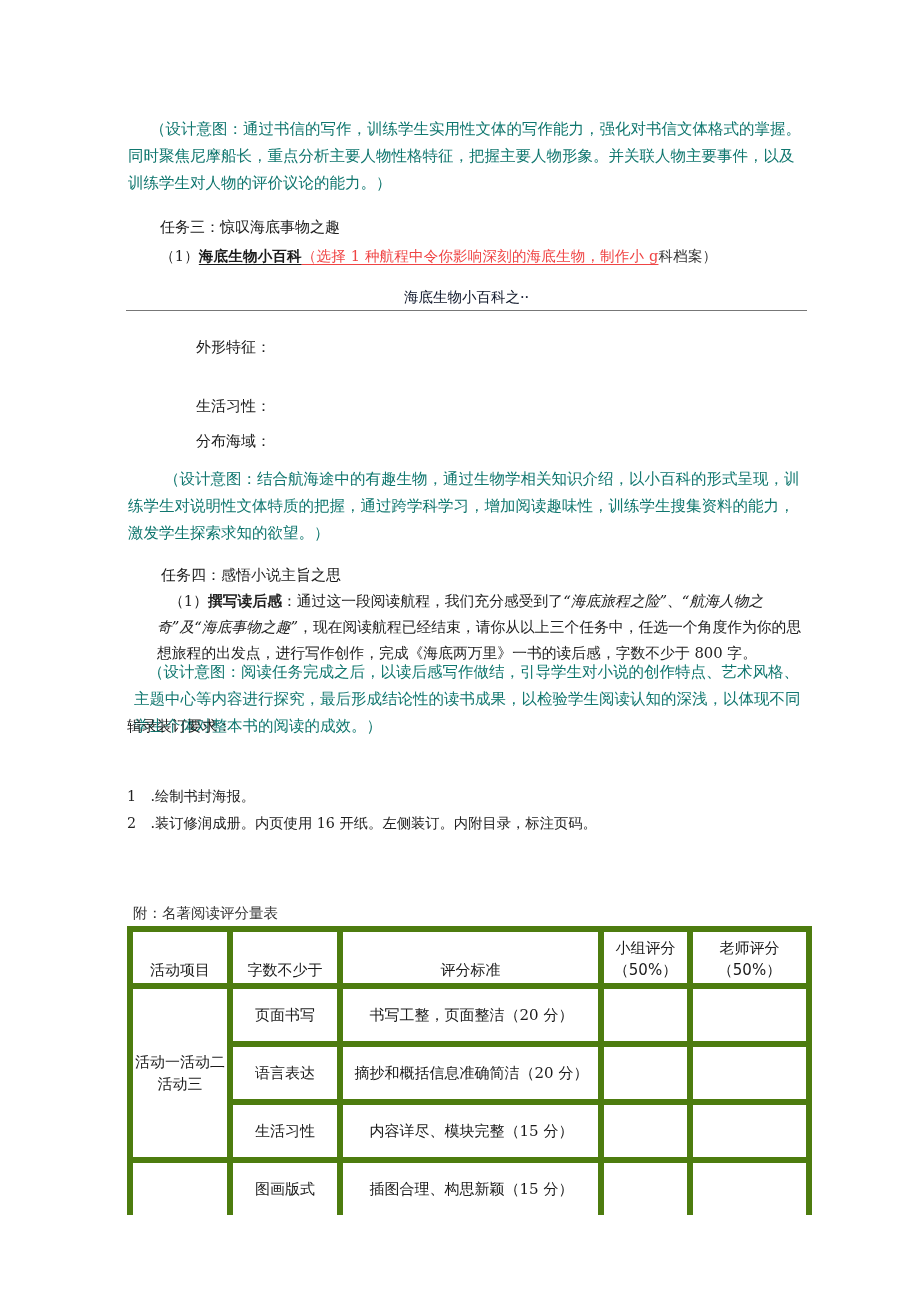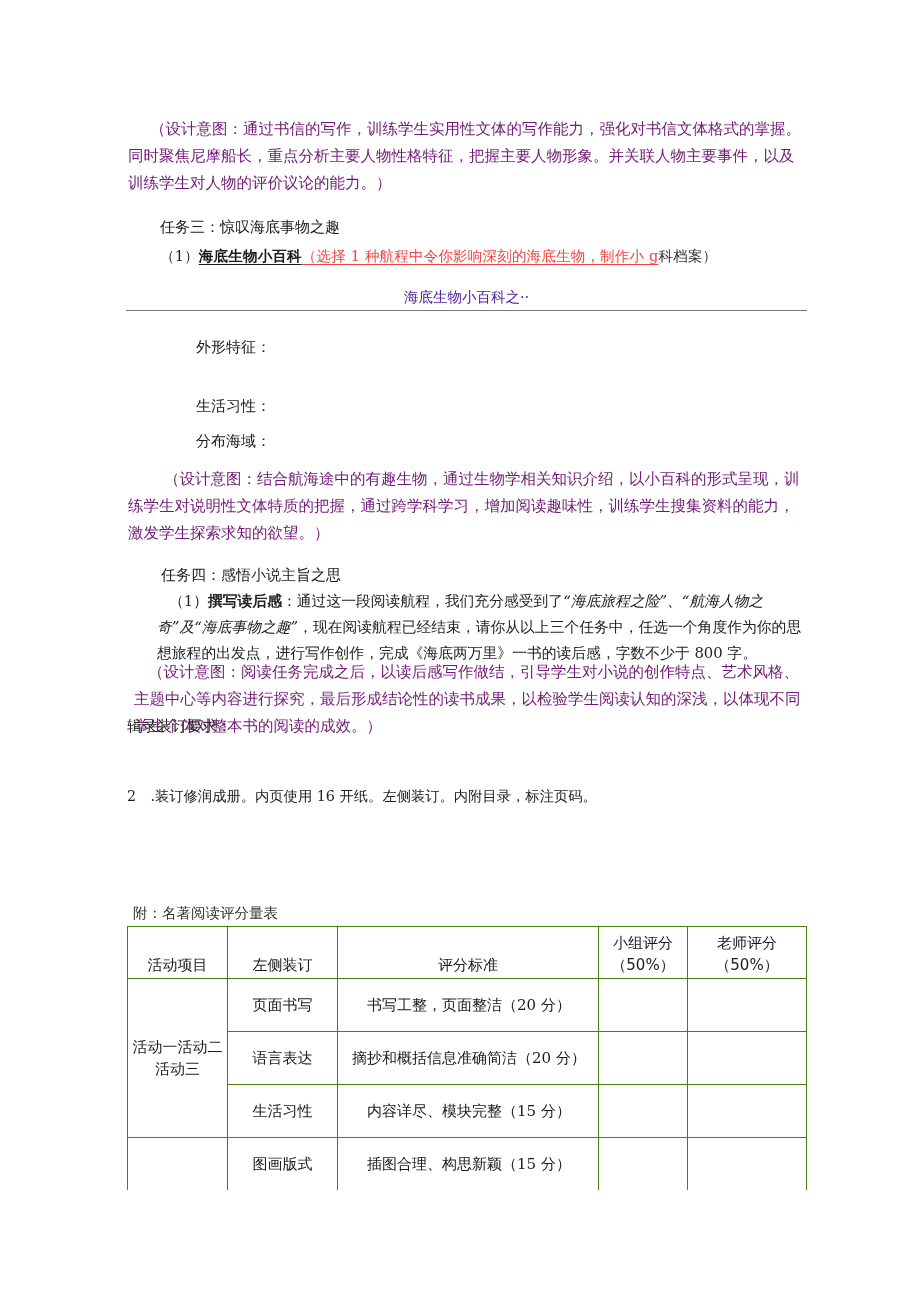--- a/index.html
+++ b/index.html
@@ -1,81 +1,82 @@
 <!DOCTYPE html>
 <html><head>
 <meta charset="utf-8">
 <style>
   html, body { margin:0; padding:0; background:#ffffff; }
   body { width:920px; height:1301px; position:relative; overflow:hidden; color:#1a1a1a; }
   .sans { font-family: "DejaVu Sans", "Liberation Sans", sans-serif; }
   .serif { font-family: "DejaVu Serif", "Liberation Serif", serif; }
   .abs { position:absolute; }
   .para { font-size:15px; line-height:26px; letter-spacing:0.2px; }
-  .red-para { position:absolute; left:128px; width:680px; font-size:15.5px; line-height:27px; color:#701a75; }
+  .red-para { position:absolute; left:128px; width:680px; font-size:15.5px; line-height:27px; color:#0f766e; }
   .heading { font-size:15px; font-weight:normal; }
   .bold { font-weight:bold; }
   .ul { text-decoration: underline; text-underline-offset:3px; }
   .ital { font-style:italic; }
   .hr { position:absolute; left:126px; width:681px; height:0; border-top:1.5px solid #777; }
   .field { font-size:15px; }
   table.score { position:absolute; left:127px; top:926px; border-collapse:collapse; table-layout:fixed; }
-  table.score td { border:1px solid #4d7c0f; padding:0; font-size:15px; }
+  table.score td { border:6px solid #4d7c0f; padding:0; font-size:15px; }
   table.score .hd td { height:49px; vertical-align:bottom; text-align:center; padding-bottom:2px; line-height:22px; }
   table.score .row td { height:52px;text-align:center; }
   .c-type { text-align:center; }
   .c-std { text-align:left; padding-left:2px !important; }
   .c-act { text-align:center; line-height:22px; }
   .last-row td { border-bottom:none !important; }
 </style>
 </head>
 <body>
 
 <div class="red-para sans" style="top:116px; text-indent:22px;">（设计意图：通过书信的写作，训练学生实用性文体的写作能力，强化对书信文体格式的掌握。同时聚焦尼摩船长，重点分析主要人物性格特征，把握主要人物形象。并关联人物主要事件，以及训练学生对人物的评价议论的能力。）</div>
 
 <div class="abs sans heading" style="left:160px; top:218px;">任务三：惊叹海底事物之趣</div>
 <div class="abs serif para" style="left:160px; top:243px; white-space:nowrap; font-size:14.5px;">
   <span>（1）</span><span class="sans bold ul">海底生物小百科</span><span class="ul" style="color:#ef4444;">（选择 1 种航程中令你影响深刻的海底生物，制作小 g</span><span style="color:#333;">科档案）</span>
 </div>
 
-<div class="abs serif" style="left:126px; width:681px; top:288px; text-align:center; font-size:14.5px; color:#4c1d95;">海底生物小百科之··</div>
+<div class="abs serif" style="left:126px; width:681px; top:288px; text-align:center; font-size:14.5px; color:#0f172a;">海底生物小百科之··</div>
 <div class="hr" style="top:310px;"></div>
 
 <div class="abs serif field" style="left:196px; top:338px;">外形特征：</div>
 <div class="abs serif field" style="left:196px; top:397px;">生活习性：</div>
 <div class="abs serif field" style="left:196px; top:432px;">分布海域：</div>
 
 <div class="red-para sans" style="top:466px; text-indent:36px;">（设计意图：结合航海途中的有趣生物，通过生物学相关知识介绍，以小百科的形式呈现，训练学生对说明性文体特质的把握，通过跨学科学习，增加阅读趣味性，训练学生搜集资料的能力，激发学生探索求知的欲望。）</div>
 
 <div class="abs sans heading" style="left:161px; top:566px;">任务四：感悟小说主旨之思</div>
 <div class="abs serif" style="left:157px; top:588px; width:652px; font-size:14.8px; line-height:26px; text-indent:12px; margin-left:-30px; padding-left:30px; color:#222;">
   <span>（1）</span><span class="sans bold">撰写读后感</span><span>：通过这一段阅读航程，我们充分感受到了</span><span class="ital">“海底旅程之险”</span><span>、</span><span class="ital">“航海人物之奇”</span><span class="ital">及</span><span class="ital">“海底事物之趣”</span><span>，现在阅读航程已经结束，请你从以上三个任务中，任选一个角度作为你的思想旅程的出发点，进行写作创作，完成《海底两万里》一书的读后感，字数不少于 800 字。</span>
 </div>
 
 <div class="red-para sans" style="top:659px; left:134px; width:680px; text-indent:14px;">（设计意图：阅读任务完成之后，以读后感写作做结，引导学生对小说的创作特点、艺术风格、主题中心等内容进行探究，最后形成结论性的读书成果，以检验学生阅读认知的深浅，以体现不同学生个体对整本书的阅读的成效。）</div>
 
 <div class="abs sans heading" style="left:127px; top:717px;">辑录装订要求：</div>
 <div class="abs serif" style="left:127px; top:783px; width:668px; font-size:14.3px; line-height:26.5px; color:#222;">
+  <div>1　.绘制书封海报。</div>
   <div>2　.装订修润成册。内页使用 16 开纸。左侧装订。内附目录，标注页码。</div>
 </div>
 
 <div class="abs serif" style="left:133px; top:904px; font-size:14.5px; color:#333;">附：名著阅读评分量表</div>
 
 <table class="score">
   <colgroup>
     <col style="width:100px">
       <col style="width:110px">
       <col style="width:261px">
       <col style="width:89px">
       <col style="width:119px">
   </colgroup>
   <tbody>
       <tr class="hd">
     <td class="sans">活动项目</td>
-    <td class="sans">左侧装订</td>
+    <td class="sans">字数不少于</td>
     <td class="sans">评分标准</td>
     <td class="sans">小组评分（50%）</td>
     <td class="sans">老师评分（50%）</td>
   </tr>
   <tr class="row">
     <td class="sans c-act" rowspan="3">活动一活动二活动三</td>
     <td class="serif c-type">页面书写</td>
     <td class="serif c-std">书写工整，页面整洁（20 分）</td>
     <td></td>
     <td></td>

